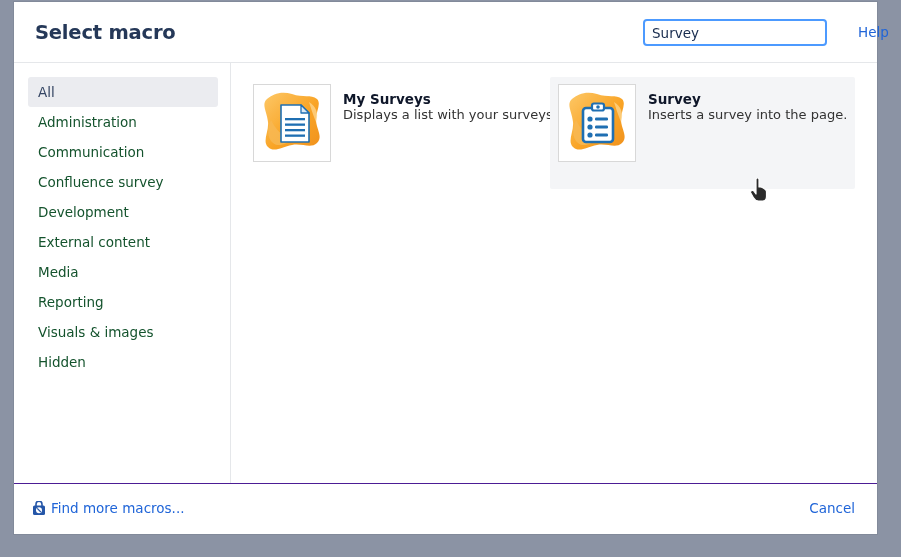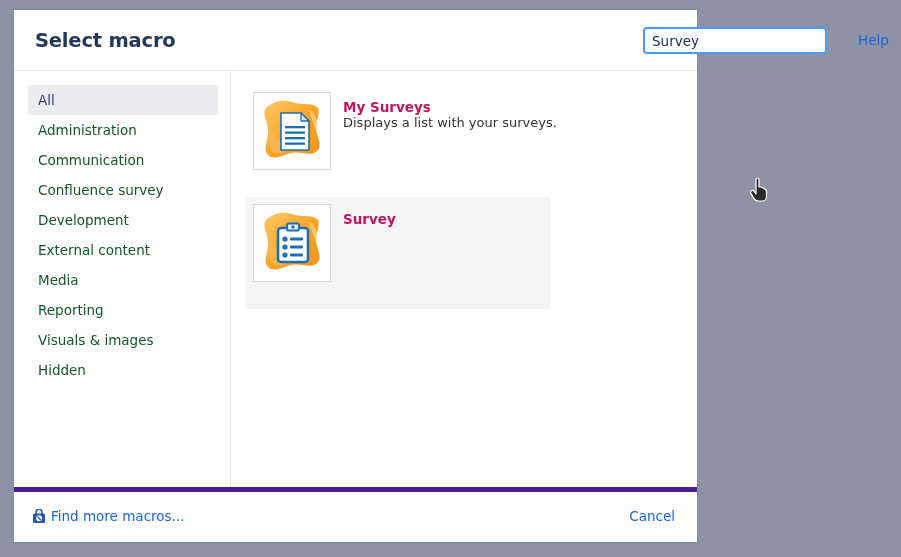--- a/index.html
+++ b/index.html
@@ -11,22 +11,22 @@
     height: 557px;
     background: #8b93a4;
     font-family: "DejaVu Sans", "Liberation Sans", sans-serif;
     overflow: hidden;
   }
 
   
   .dialog {
     position: absolute;
     left: 14px;
-    top: 10px;
-    width: 683px;
+    top: 2px;
+    width: 863px;
     height: 532px;
     background: #ffffff;
     box-sizing: border-box;
     box-shadow: 0 0 0 1px rgba(0,0,0,0.06);
     display: flex;
     flex-direction: column;
   }
 
   
   .dialog-header {
@@ -138,34 +138,34 @@
     display: flex;
     align-items: center;
     justify-content: center;
   }
   .macro-text {
     margin: 14px 0 0 12px;
   }
   .macro-title {
     font-size: 13.5px;
     font-weight: bold;
-    color: #be185d;
+    color: #0f172a;
     white-space: nowrap;
   }
   .macro-desc {
     font-size: 13px;
     color: #333333;
     white-space: nowrap;
   }
 
   
   .dialog-footer {
     height: 50px;
     min-height: 50px;
-    border-top: 5px solid #4c1d95;
+    border-top: 1px solid #4c1d95;
     position: relative;
   }
   .find-more {
     position: absolute;
     left: 18px;
     top: 16px;
     display: flex;
     align-items: center;
     gap: 5px;
     font-size: 13.5px;
@@ -274,20 +274,21 @@
               <rect x="31" y="27.6" width="13" height="2.8" rx="1.2" fill="#1f6fb2"></rect>
               <circle cx="26" cy="37" r="2.6" fill="#1f6fb2"></circle>
               <rect x="31" y="35.6" width="13" height="2.8" rx="1.2" fill="#1f6fb2"></rect>
               <circle cx="26" cy="45" r="2.6" fill="#1f6fb2"></circle>
               <rect x="31" y="43.6" width="13" height="2.8" rx="1.2" fill="#1f6fb2"></rect>
             </g>
           </svg>
         </div>
         <div class="macro-text">
           <div class="macro-title">Survey</div>
+          <div class="macro-desc">Inserts a survey into the page.</div>
         </div>
       </div>
 
     </div>
   </div>
 
   <div class="dialog-footer">
     <div class="find-more">
       <svg width="14" height="15" viewBox="0 0 14 15">
         <rect x="1" y="4.5" width="12" height="9.5" rx="1.5" fill="#2556a8"></rect>

